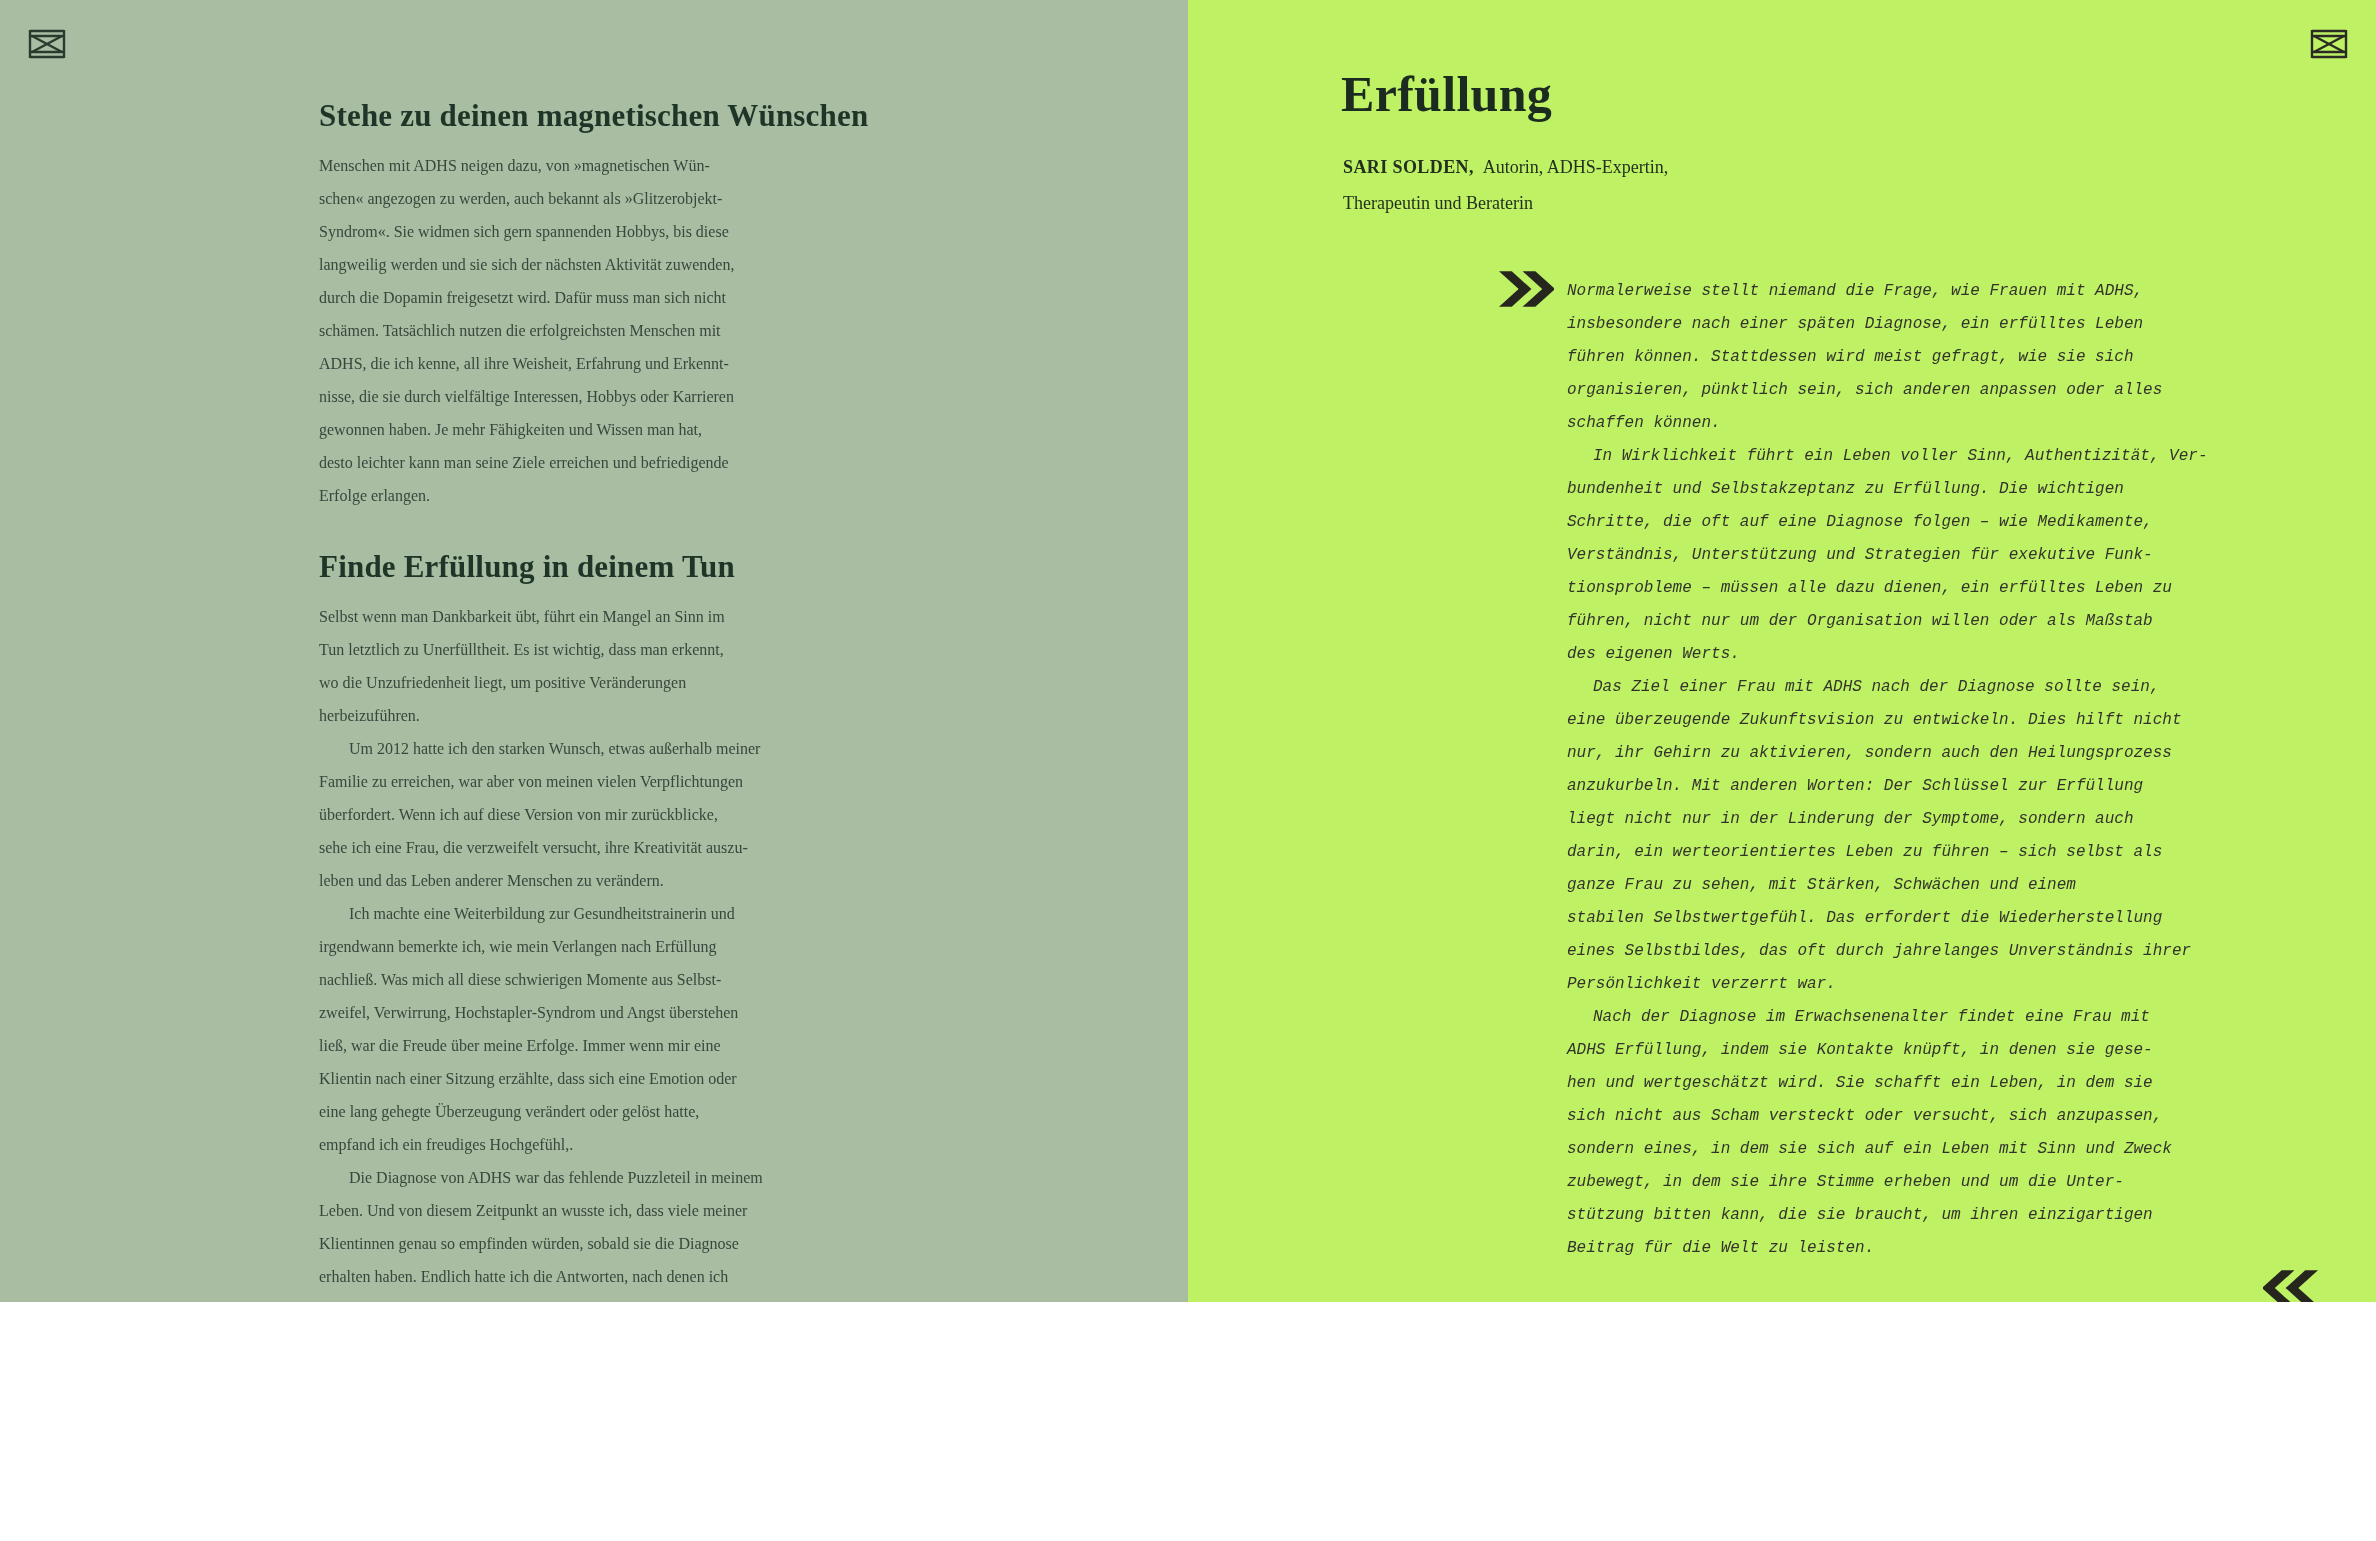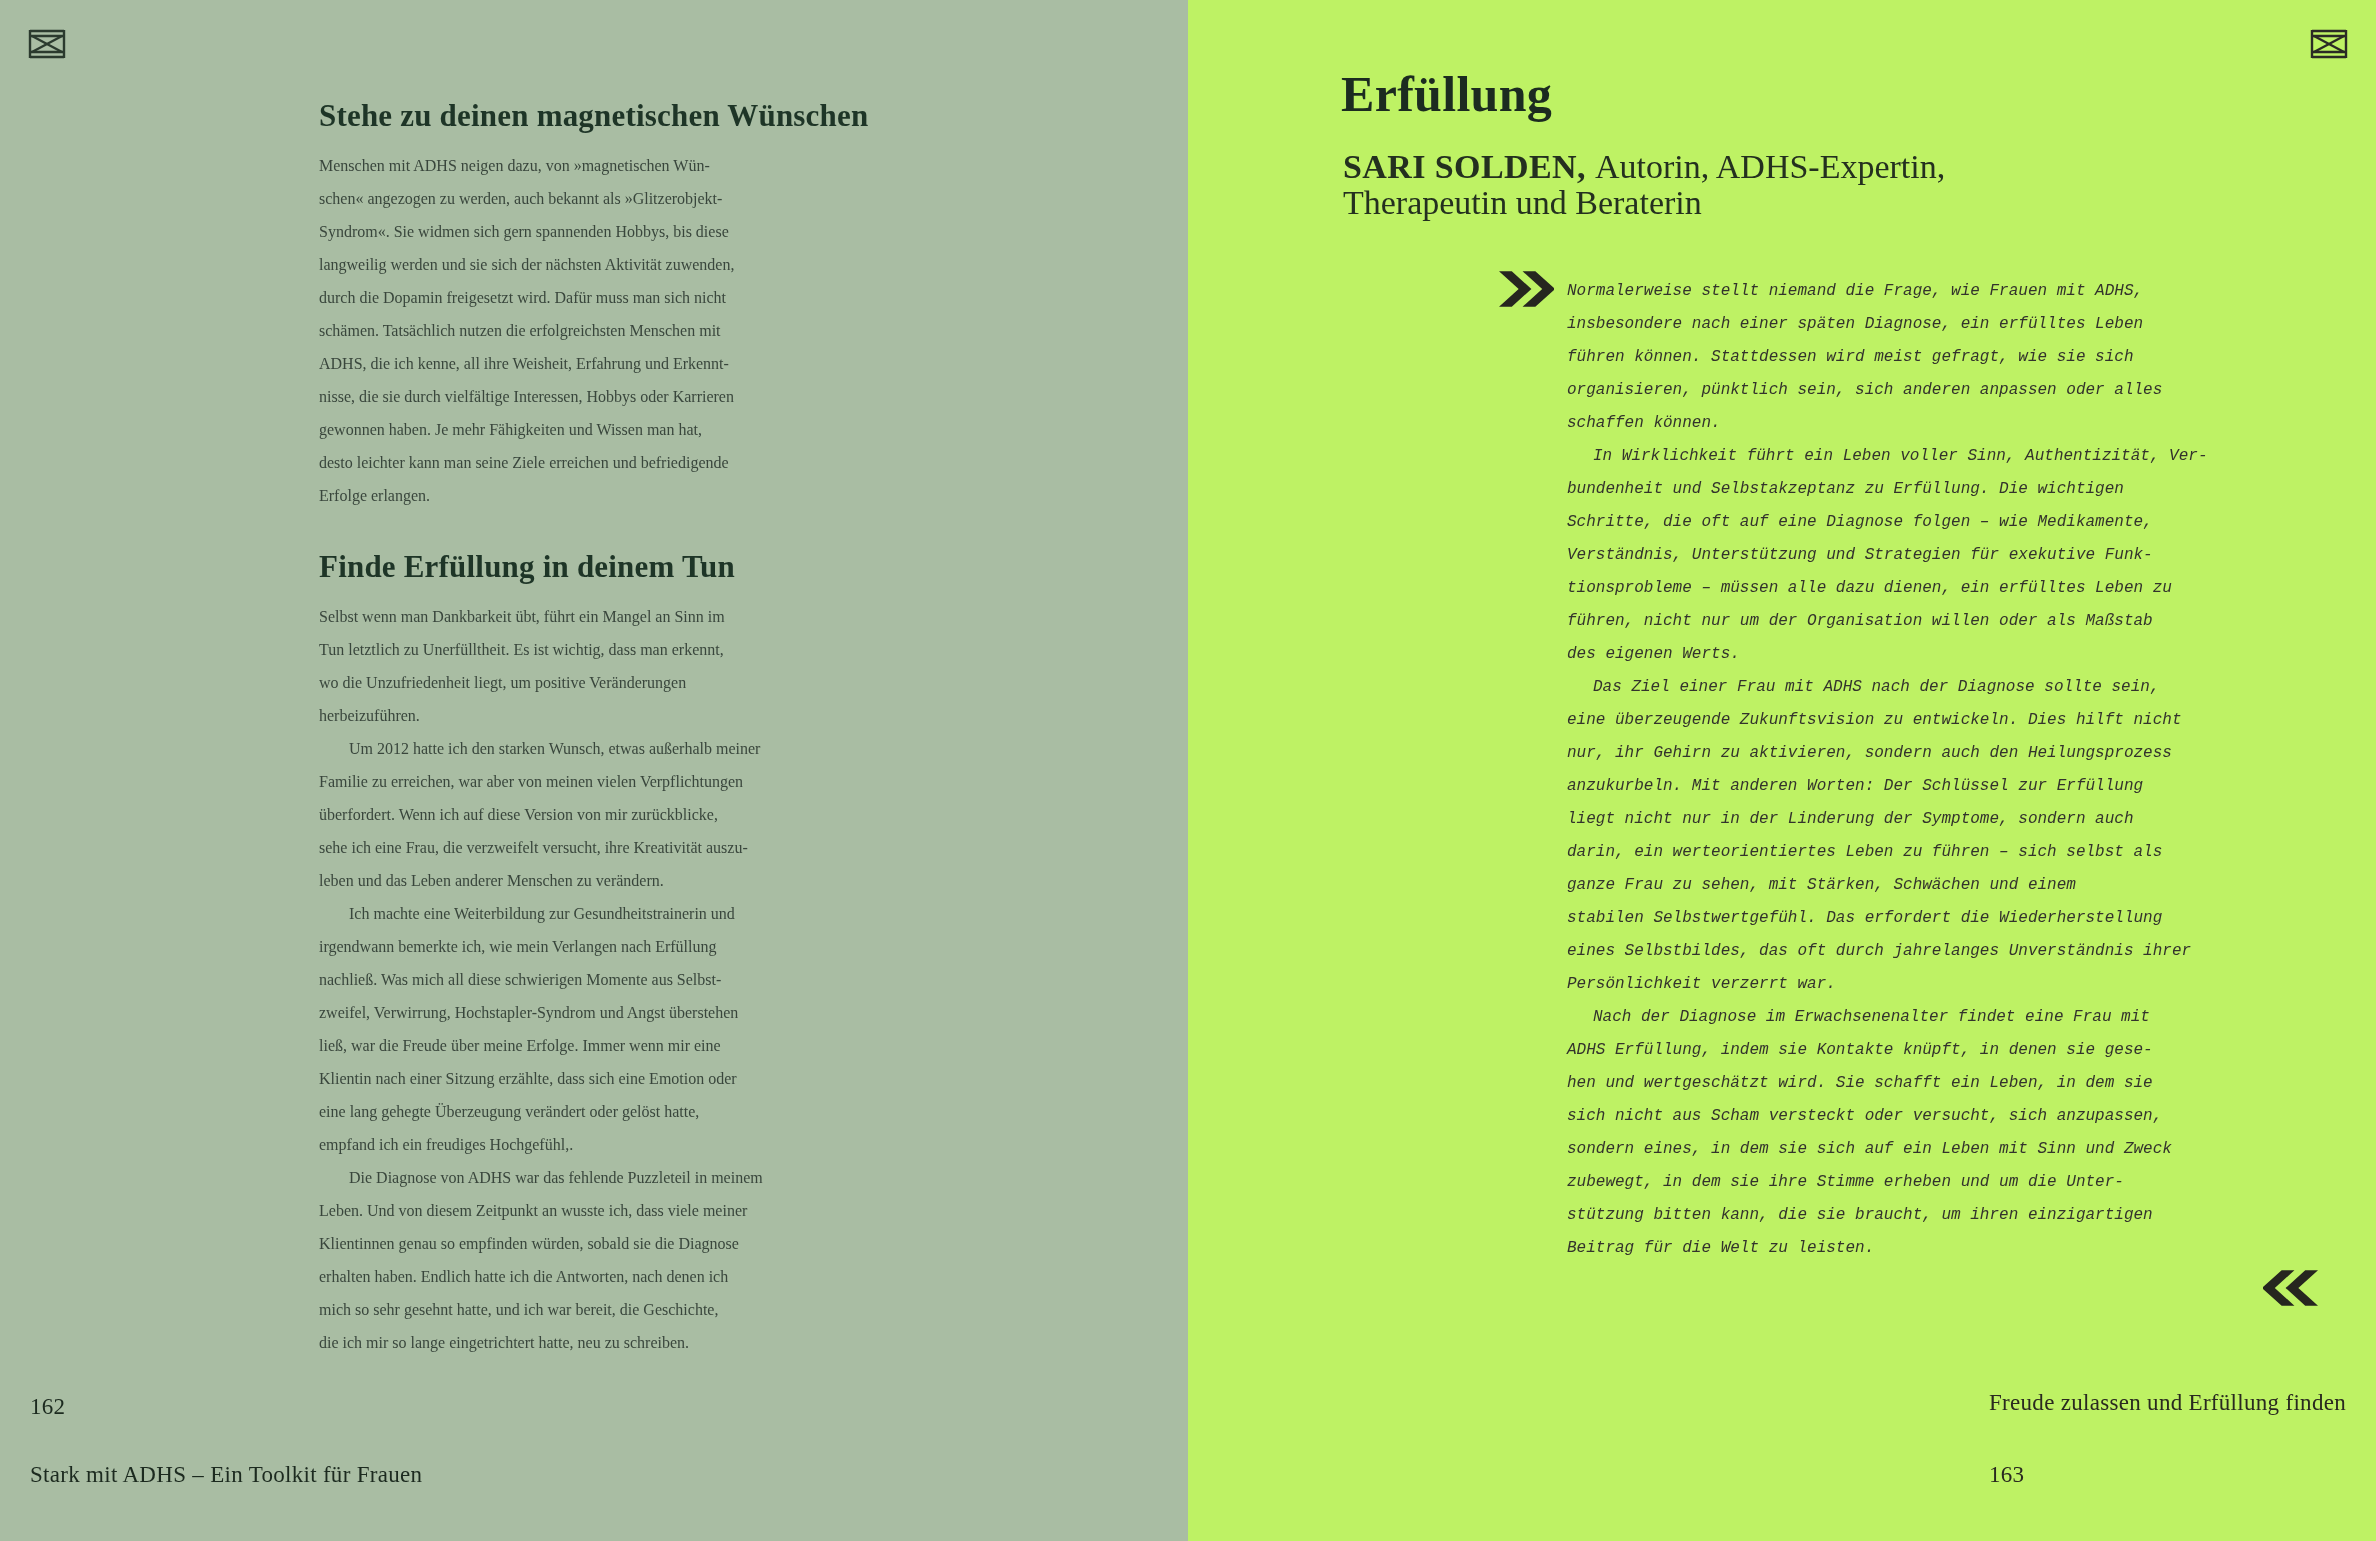--- a/index.html
+++ b/index.html
@@ -3,21 +3,21 @@
 <meta charset="utf-8">
 <style>
   * { box-sizing: border-box; }
   html, body { margin: 0; padding: 0; }
   body {
     font-family: "Liberation Serif", "DejaVu Serif", serif;
     width: 2376px;
   }
   .spread {
     width: 2376px;
-    height: 1541px;
+    height: 1302px;
     display: flex;
     overflow: hidden;
   }
   .page {
     width: 1188px;
     height: 1541px;
     position: relative;
   }
   .page-left  { background: #a9bda3; color: #35423a; }
   .page-right { background: #bef264; color: #31312b; }
@@ -66,21 +66,21 @@
     font-size: 50px;
     line-height: 55px;
     font-weight: 700;
     color: #1c2b20;
     letter-spacing: 0.3px;
   }
   .author-block {
     position: absolute;
     left: 155px;
     top: 149px;
-    font-size: 34px;
+    font-size: 18px;
     line-height: 36px;
     color: #24301f;
   }
   .author-name { font-weight: 700; margin-right: 9px; letter-spacing: 0.4px; }
 
   .quote-open {
     position: absolute;
     left: 311px;
     top: 271px;
     width: 55px;

